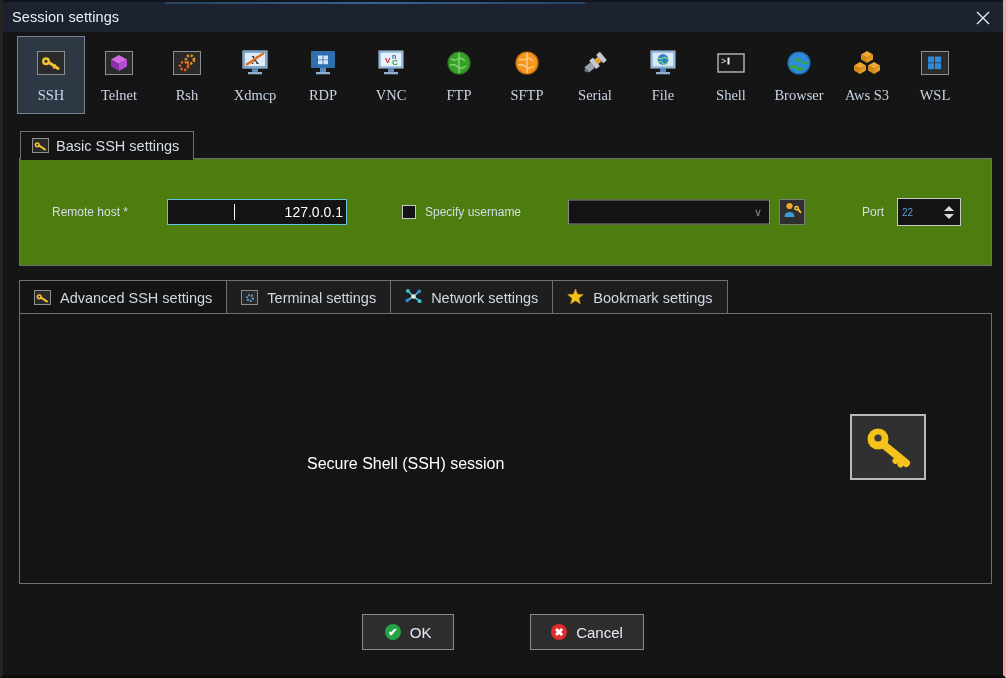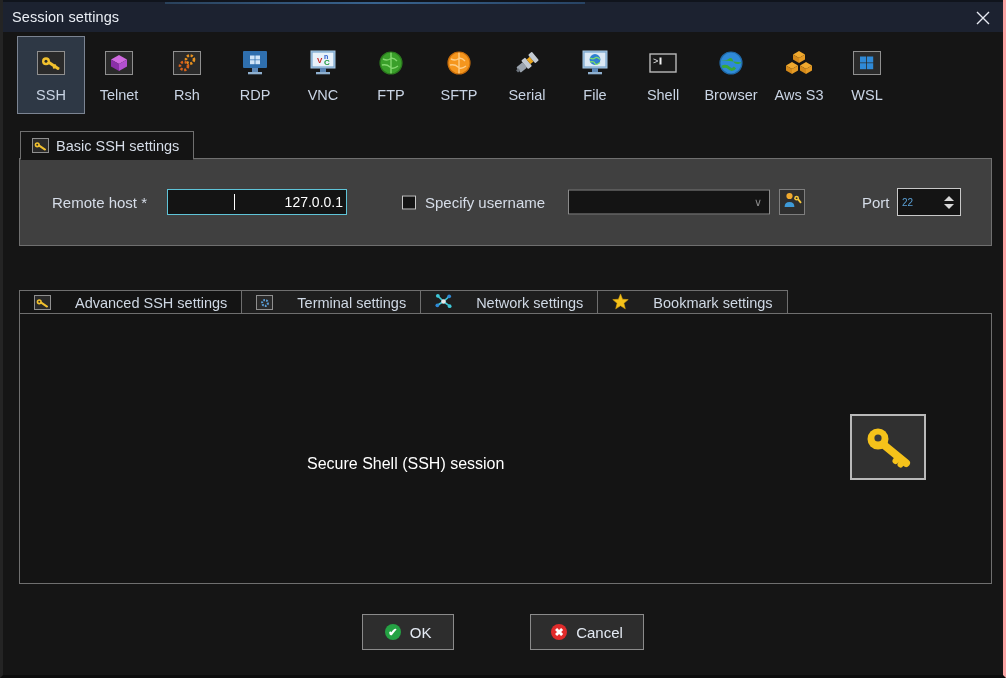--- a/index.html
+++ b/index.html
@@ -72,55 +72,56 @@
   }
   .proto .pico {
     width: 34px; height: 34px;
     display: flex; align-items: center; justify-content: center;
   }
   .proto .plabel {
     margin-top: 7px;
     font-size: 14.5px;
     color: #c9d4e4;
     white-space: nowrap;
+    font-family: Liberation Serif, serif;
   }
   .framed {
     width: 28px; height: 24px;
     border: 1px solid #8f8f8f;
     background: #2a2a2a;
     display: flex; align-items: center; justify-content: center;
   }
 
   
   .groupbox {
     position: absolute;
     left: 16px; top: 158px;
-    width: 973px; height: 88px;
+    width: 973px; height: 108px;
     border: 1px solid #6f6f6f;
-    background: #404040;
+    background: #4d7c0f;
   }
   .group-tab {
     position: absolute;
     left: 0px; top: -28px;
     height: 29px;
     padding: 0 14px 0 11px;
     background: #141414;
     border: 1px solid #6f6f6f;
     border-bottom: 1px solid #141414;
     display: flex; align-items: center; gap: 7px;
     font-size: 14.5px;
     color: #d6dde8;
     white-space: nowrap;
   }
   .group-row {
     position: absolute;
     top: 0; left: 0; right: 0; bottom: 0;
     display: flex; align-items: center;
   }
-  .lbl { font-size: 15px; color: #d6dde8; white-space: nowrap; }
+  .lbl { font-size: 12px; color: #d6dde8; white-space: nowrap; }
   .host-label { position: absolute; left: 32px; top: 50%; transform: translateY(-50%); }
   .host-input {
     position: absolute; left: 147px; top: 50%; transform: translateY(-50%);
     width: 180px; height: 26px;
     background: #141414;
     border: 1px solid #5fc4d8;
     color: #ffffff;
     font-family: "Liberation Sans", sans-serif;
     font-size: 14px;
     padding: 0 3px;
@@ -191,23 +192,23 @@
   .spin i.up { border-bottom: 5px solid #d8d8d8; }
   .spin i.dn { border-top: 5px solid #d8d8d8; }
 
   
   .tabstrip {
     position: absolute; left: 16px; top: 280px;
     height: 34px;
     display: flex; align-items: flex-end;
   }
   .tab {
-    height: 24px;
+    height: 34px;
     padding: 0 14px;
-    display: flex; align-items: center; gap: 24px;
+    display: flex; align-items: center; gap: 9px;
     border: 1px solid #6f6f6f;
     border-bottom: none;
     background: #1e1e1e;
     color: #cfd8e4;
     font-size: 14.5px;
     white-space: nowrap;
     cursor: pointer;
     margin-right: -1px;
     justify-content: flex-end;
   }
@@ -311,20 +312,33 @@
             <circle cx="13" cy="5.5" r="4" fill="none" stroke="#e8921f" stroke-width="2.6" stroke-dasharray="2.2 1.6"></circle>
             <circle cx="13" cy="5.5" r="1.3" fill="#2a2a2a"></circle>
             <circle cx="7" cy="12" r="4" fill="none" stroke="#d9631a" stroke-width="2.6" stroke-dasharray="2.2 1.6"></circle>
             <circle cx="7" cy="12" r="1.3" fill="#2a2a2a"></circle>
           </svg>
         </span>
       </span>
       <span class="plabel">Rsh</span>
     </div>
 
+    <div class="proto">
+      <span class="pico">
+        <svg width="30" height="26" viewBox="0 0 30 26">
+          <rect x="3" y="1" width="24" height="17" fill="#4a7fb5" stroke="#9fc2e0" stroke-width="1.2"></rect>
+          <rect x="4.6" y="2.6" width="20.8" height="13.8" fill="#dfeaf4"></rect>
+          <text x="15" y="14" font-size="12" font-family="Liberation Serif, serif" text-anchor="middle" fill="#1b1b1b">X</text>
+          <path d="M6 15 L24 3" stroke="#e07020" stroke-width="2.2"></path>
+          <rect x="12" y="18" width="6" height="4" fill="#5d87b5"></rect>
+          <rect x="8" y="22" width="14" height="2.3" fill="#8fb0cf"></rect>
+        </svg>
+      </span>
+      <span class="plabel">Xdmcp</span>
+    </div>
 
     <div class="proto">
       <span class="pico">
         <svg width="30" height="26" viewBox="0 0 30 26">
           <rect x="3" y="1" width="24" height="17" rx="1" fill="#2f6fae"></rect>
           <rect x="10" y="5.5" width="4.6" height="4" fill="#cfe4f7"></rect>
           <rect x="15.4" y="5.5" width="4.6" height="4" fill="#cfe4f7"></rect>
           <rect x="10" y="10.2" width="4.6" height="4" fill="#cfe4f7"></rect>
           <rect x="15.4" y="10.2" width="4.6" height="4" fill="#cfe4f7"></rect>
           <rect x="12" y="18" width="6" height="4" fill="#5d87b5"></rect>

